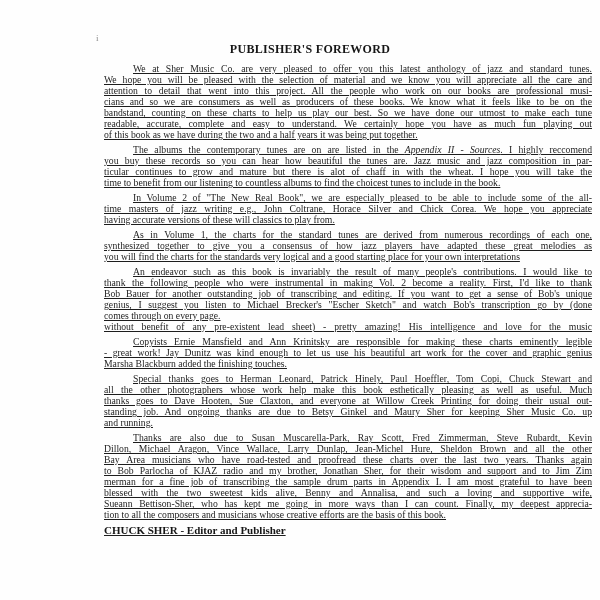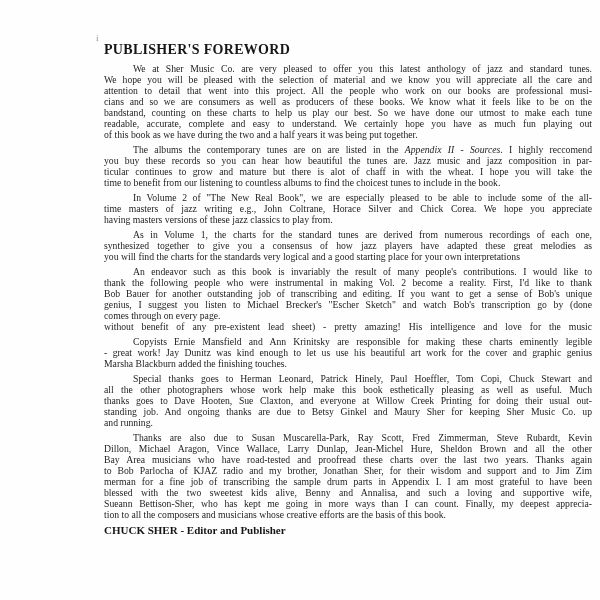--- a/index.html
+++ b/index.html
@@ -11,21 +11,21 @@
   .page {
     position: relative; width: 600px; height: 600px;
     background: #fefefe;
   }
   .corner-mark {
     position: absolute; left: 96px; top: 33px;
     font-size: 9px; color: #8a8a8a;
   }
   .title {
     position: absolute; left: 104px; top: 42px; width: 412px; margin: 0;
-    text-align: left; font-size: 14px; font-weight: 700;
+    text-align: center; font-size: 12px; font-weight: 700;
     letter-spacing: 0.3px; color: #161616;
   }
   .body-text {
     position: absolute; left: 104px; top: 63px; width: 488px;
     color: #1d1d1d;
   }
   .para { margin: 0 0 4px 0; }
   .line {
     font-size: 9.7px; line-height: 11px; height: 11px;
     text-align: justify; text-align-last: justify;
@@ -39,41 +39,41 @@
     font-weight: 700; font-size: 11px; color: #161616;
     white-space: nowrap;
   }
 </style>
 </head>
 <body>
 
 <div class="page" style="background: rgb(254, 254, 254);">
   <div class="corner-mark">i</div>
   <h1 class="title">PUBLISHER'S FOREWORD</h1>
-  <div class="body-text" id="paragraphs" style="color: rgb(29, 29, 29);">
+  <div class="body-text" id="paragraphs" style="color: rgb(29, 29, 29); text-decoration: underline;">
 
   <div class="para">
         <div class="line first"><span>We at Sher Music Co. are very pleased to offer you this latest anthology of jazz and standard tunes.</span></div>
         <div class="line"><span>We hope you will be pleased with the selection of material and we know you will appreciate all the care and</span></div>
         <div class="line"><span>attention to detail that went into this project. All the people who work on our books are professional musi-</span></div>
         <div class="line"><span>cians and so we are consumers as well as producers of these books. We know what it feels like to be on the</span></div>
         <div class="line"><span>bandstand, counting on these charts to help us play our best. So we have done our utmost to make each tune</span></div>
         <div class="line"><span>readable, accurate, complete and easy to understand. We certainly hope you have as much fun playing out</span></div>
         <div class="line last"><span>of this book as we have during the two and a half years it was being put together.</span></div>
       </div>
       <div class="para">
         <div class="line first"><span>The albums the contemporary tunes are on are listed in the </span><span class="italic">Appendix II - Sources</span><span>. I highly reccomend</span></div>
         <div class="line"><span>you buy these records so you can hear how beautiful the tunes are. Jazz music and jazz composition in par-</span></div>
         <div class="line"><span>ticular continues to grow and mature but there is alot of chaff in with the wheat. I hope you will take the</span></div>
         <div class="line last"><span>time to benefit from our listening to countless albums to find the choicest tunes to include in the book.</span></div>
       </div>
       <div class="para">
         <div class="line first"><span>In Volume 2 of "The New Real Book", we are especially pleased to be able to include some of the all-</span></div>
         <div class="line"><span>time masters of jazz writing e.g., John Coltrane, Horace Silver and Chick Corea. We hope you appreciate</span></div>
-        <div class="line last"><span>having masters versions of these jazz classics to play from.</span></div>
+        <div class="line last"><span>having accurate versions of these will classics to play from.</span></div>
       </div>
       <div class="para">
         <div class="line first"><span>As in Volume 1, the charts for the standard tunes are derived from numerous recordings of each one,</span></div>
         <div class="line"><span>synthesized together to give you a consensus of how jazz players have adapted these great melodies as</span></div>
         <div class="line last"><span>you will find the charts for the standards very logical and a good starting place for your own interpretations</span></div>
       </div>
       <div class="para">
         <div class="line first"><span>An endeavor such as this book is invariably the result of many people's contributions. I would like to</span></div>
         <div class="line"><span>thank the following people who were instrumental in making Vol. 2 become a reality. First, I'd like to thank</span></div>
         <div class="line"><span>Bob Bauer for another outstanding job of transcribing and editing. If you want to get a sense of Bob's unique</span></div>

